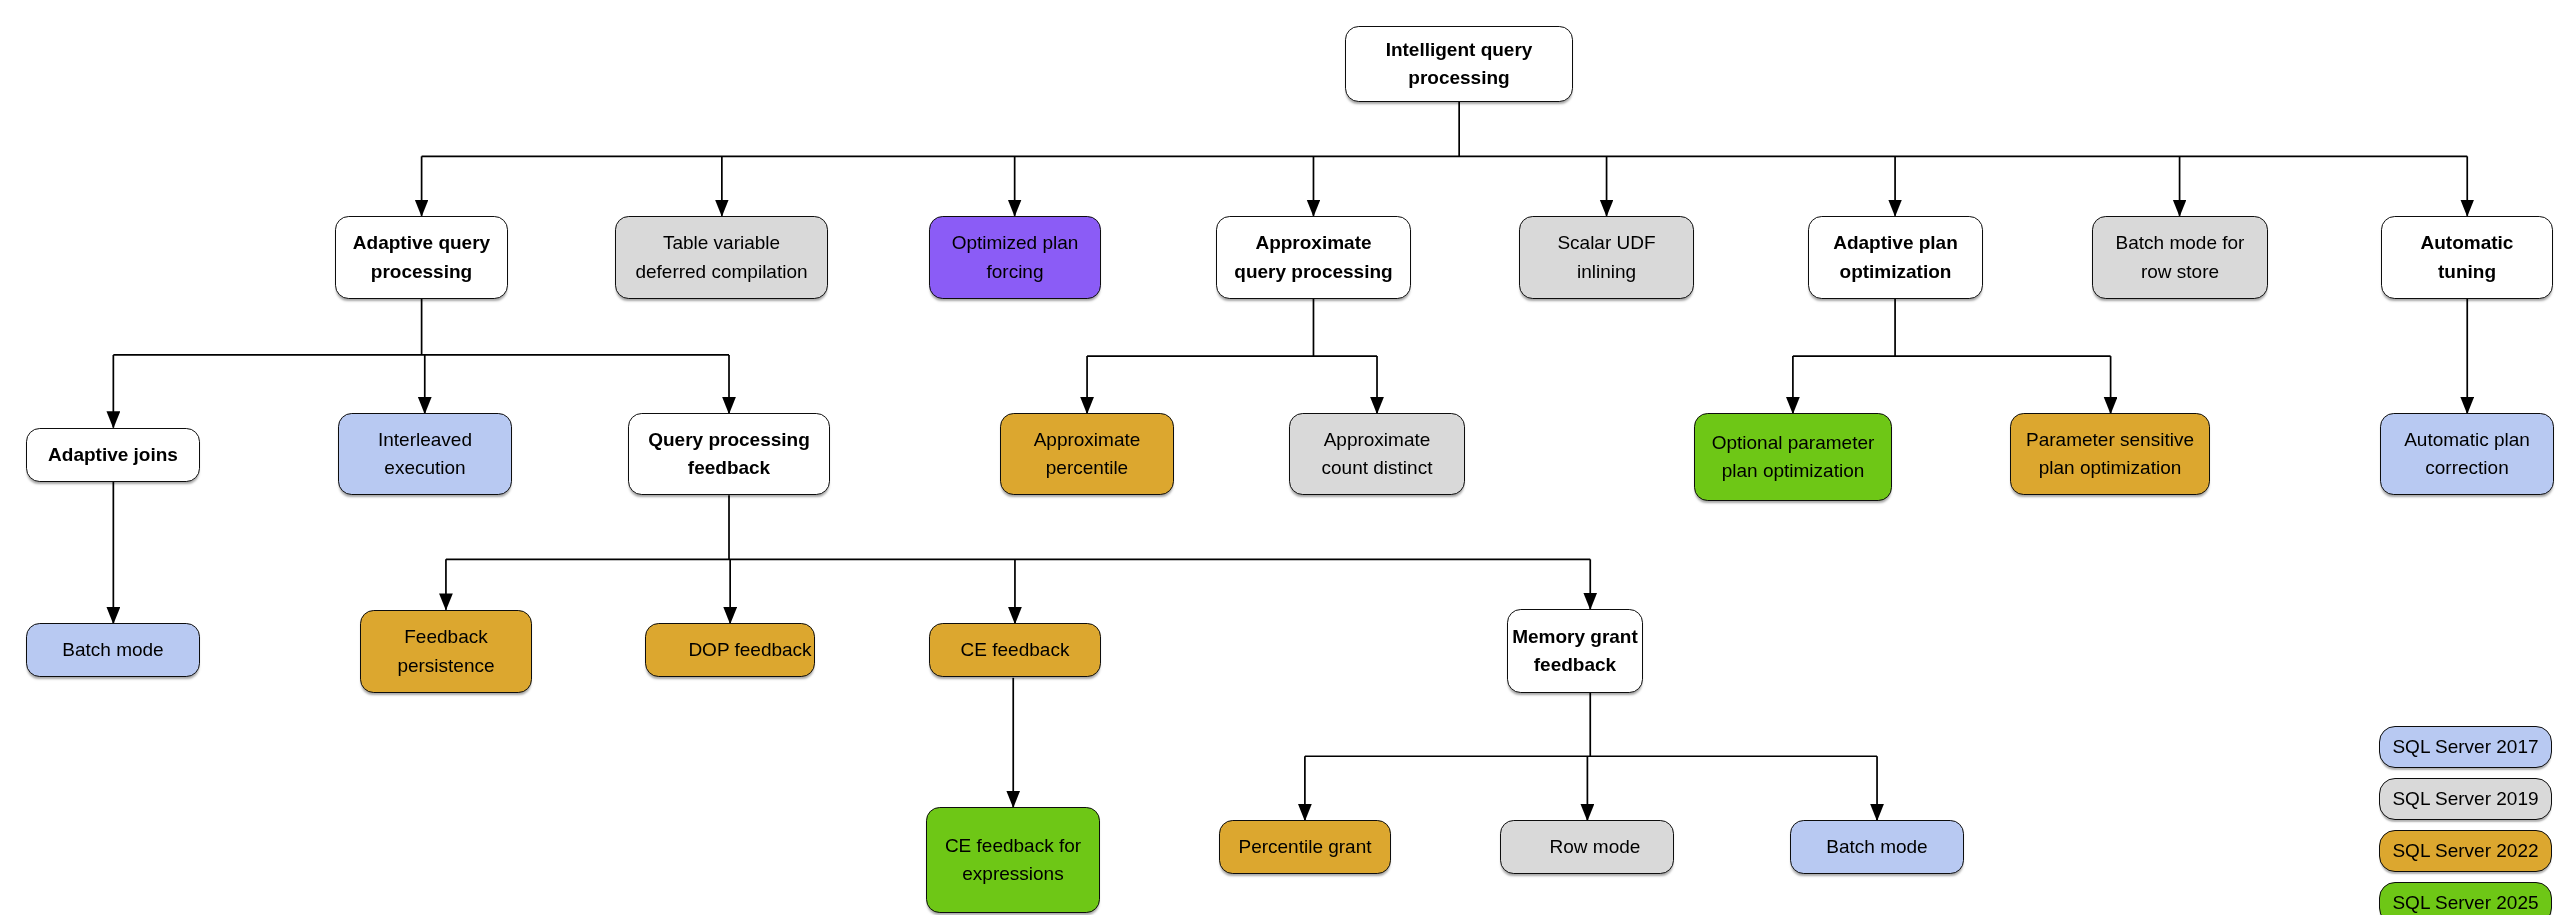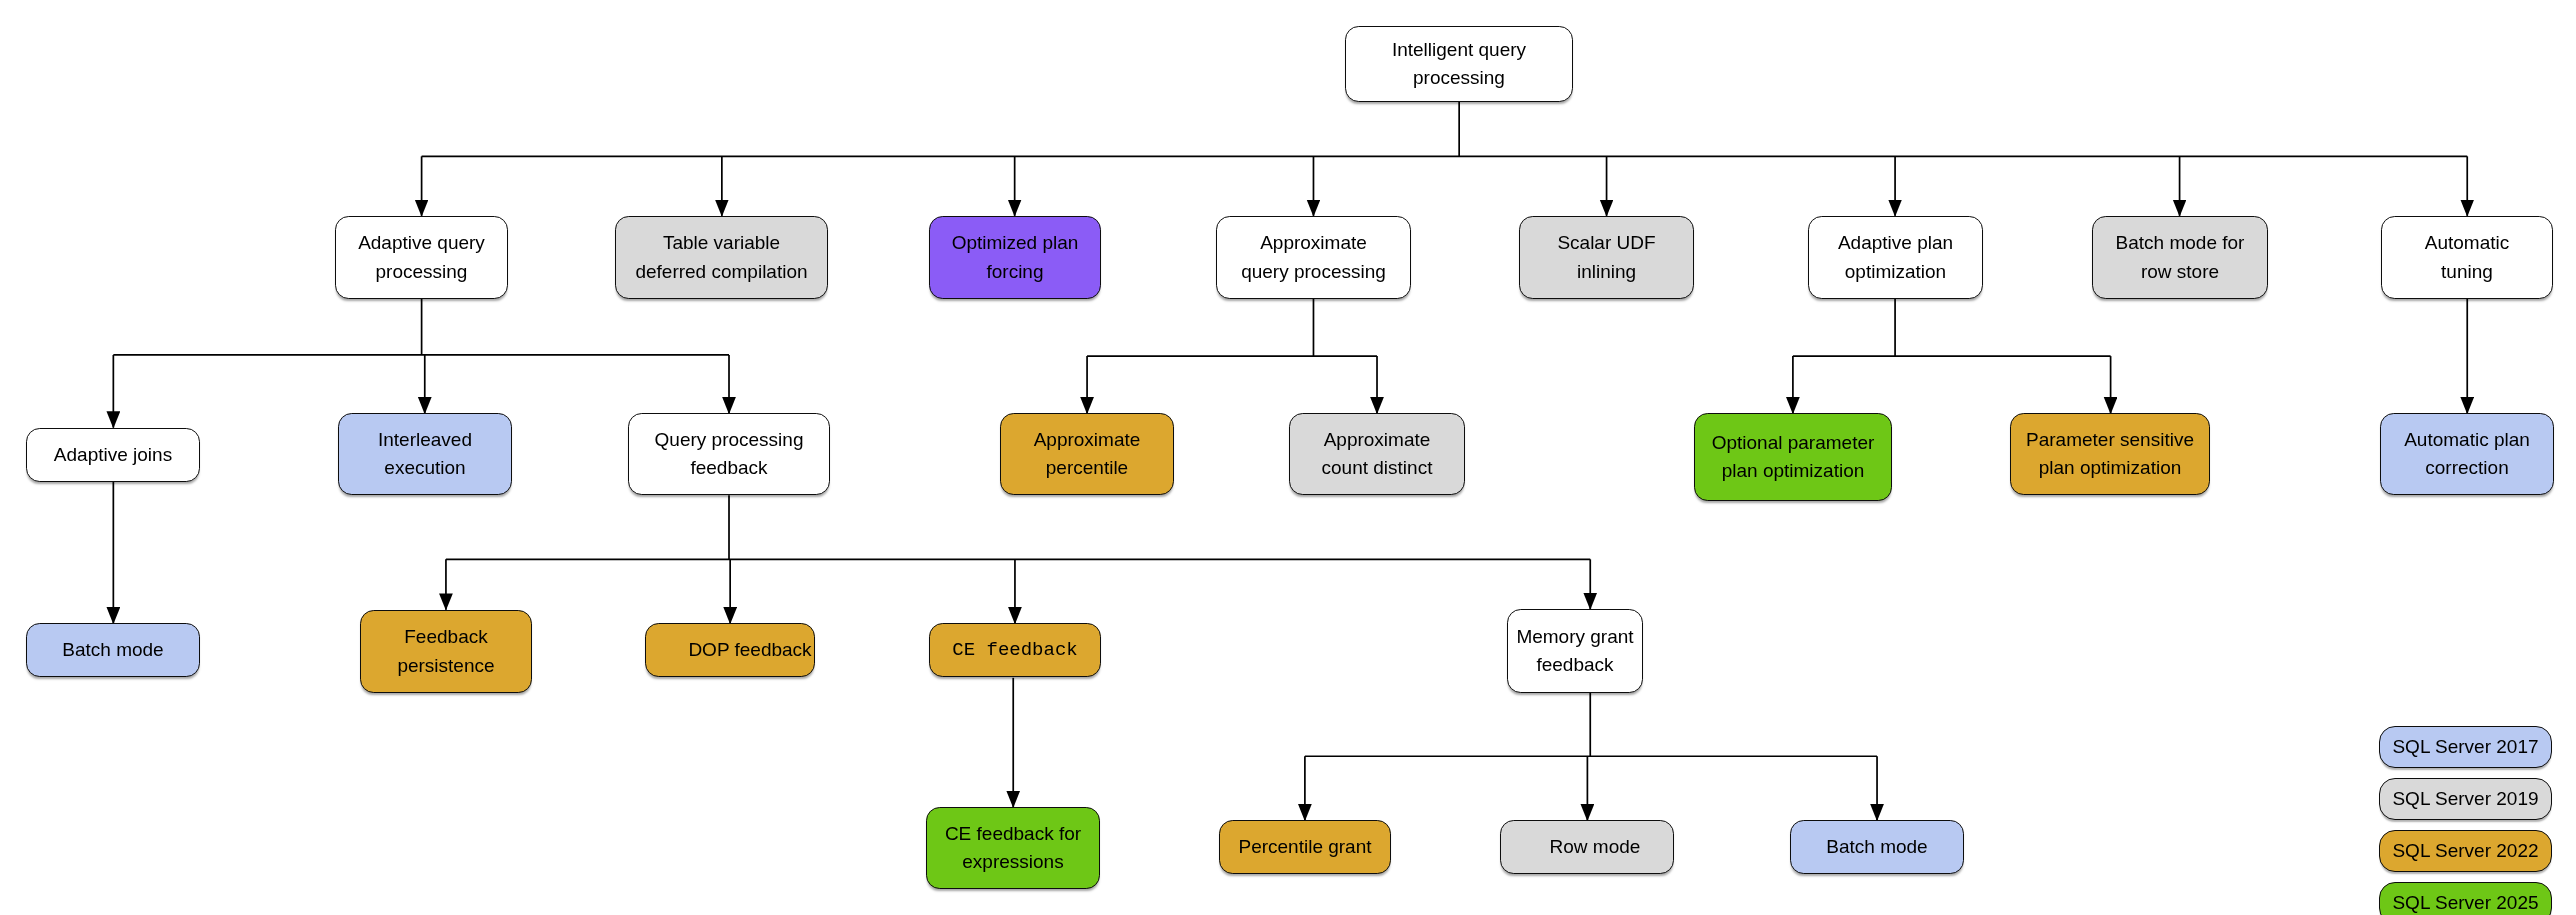--- a/index.html
+++ b/index.html
@@ -8,21 +8,21 @@
     font-family:"Liberation Sans","DejaVu Sans",sans-serif; color:#000;
   }
   .edges { position:absolute; left:0; top:0; width:2576px; height:916px; }
   .node {
     position:absolute; display:flex; align-items:center; justify-content:center;
     text-align:center; border:1.7px solid #0d0d0d; border-radius:13.7px; background:#fff;
     font-size:19px; line-height:1.5; white-space:pre-line;
     box-shadow:0 2.9px 2.3px -1.7px rgba(0,0,0,0.35);
     box-sizing:border-box;
   }
-  .node.category { font-weight:normal; }
+  .node.category { font-weight:bold; }
   .legend-pill {
     position:absolute; width:173px; height:42px; border:1.7px solid #0d0d0d; border-radius:16px;
     display:flex; align-items:center; justify-content:center; font-size:19px;
     box-shadow:0 2.3px 1.7px -1.1px rgba(0,0,0,0.3); box-sizing:border-box;margin-top:33px;
   }
 </style>
 </head>
 <body>
 
 <div class="canvas">
@@ -101,24 +101,24 @@
       <div class="node" style="left: 1694px; top: 413px; width: 198px; height: 88px; background: rgb(110, 199, 22);">Optional parameter
 plan optimization</div>
       <div class="node" style="left: 2010px; top: 413px; width: 200px; height: 82px; background: rgb(220, 167, 47);">Parameter sensitive
 plan optimization</div>
       <div class="node" style="left: 2380px; top: 413px; width: 174px; height: 82px; background: rgb(184, 201, 242);">Automatic plan
 correction</div>
       <div class="node" style="left: 26px; top: 623px; width: 174px; height: 54px; background: rgb(184, 201, 242);">Batch mode</div>
       <div class="node" style="left: 360px; top: 610px; width: 172px; height: 83px; background: rgb(220, 167, 47);">Feedback
 persistence</div>
       <div class="node" style="left: 645px; top: 623px; width: 170px; height: 54px; background: rgb(220, 167, 47); padding-left: 40px;">DOP feedback</div>
-      <div class="node" style="left: 929px; top: 623px; width: 172px; height: 54px; background: rgb(220, 167, 47); font-family: Liberation Mono, monospace;">CE feedback</div>
+      <div class="node" style="left: 929px; top: 623px; width: 172px; height: 54px; background: rgb(220, 167, 47);">CE feedback</div>
       <div class="node category" style="left: 1507px; top: 609px; width: 136px; height: 84px; background: rgb(255, 255, 255);">Memory grant
 feedback</div>
-      <div class="node" style="left: 926px; top: 807px; width: 174px; height: 82px; background: rgb(110, 199, 22);">CE feedback for
+      <div class="node" style="left: 926px; top: 807px; width: 174px; height: 106px; background: rgb(110, 199, 22);">CE feedback for
 expressions</div>
       <div class="node" style="left: 1219px; top: 820px; width: 172px; height: 54px; background: rgb(220, 167, 47);">Percentile grant</div>
       <div class="node" style="left: 1500px; top: 820px; width: 174px; height: 54px; background: rgb(217, 217, 217); padding-left: 16px;">Row mode</div>
       <div class="node" style="left: 1790px; top: 820px; width: 174px; height: 54px; background: rgb(184, 201, 242);">Batch mode</div>
     </div>
   <div>
       <div class="legend-pill" style="left: 2379px; top: 693px; background: rgb(184, 201, 242);">SQL Server 2017</div>
       <div class="legend-pill" style="left: 2379px; top: 745px; background: rgb(217, 217, 217);">SQL Server 2019</div>
       <div class="legend-pill" style="left: 2379px; top: 797px; background: rgb(220, 167, 47);">SQL Server 2022</div>
       <div class="legend-pill" style="left: 2379px; top: 849px; background: rgb(110, 199, 22);">SQL Server 2025</div>

